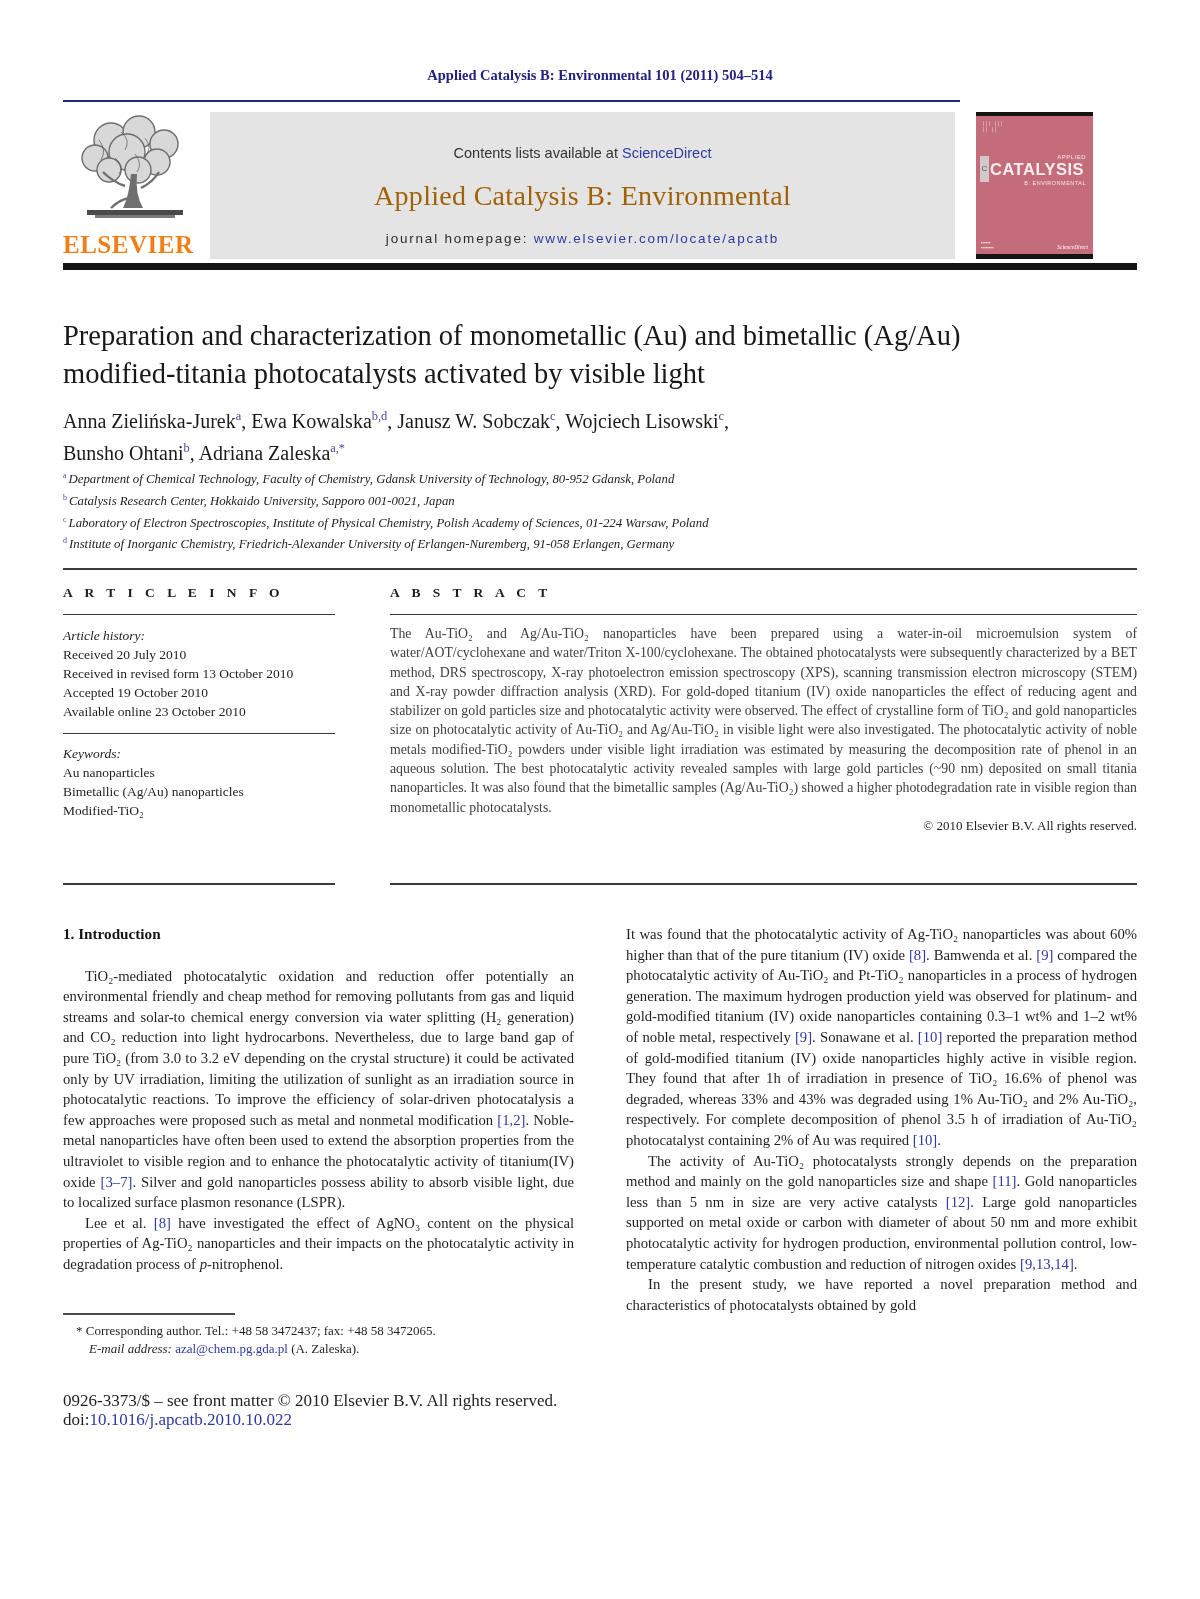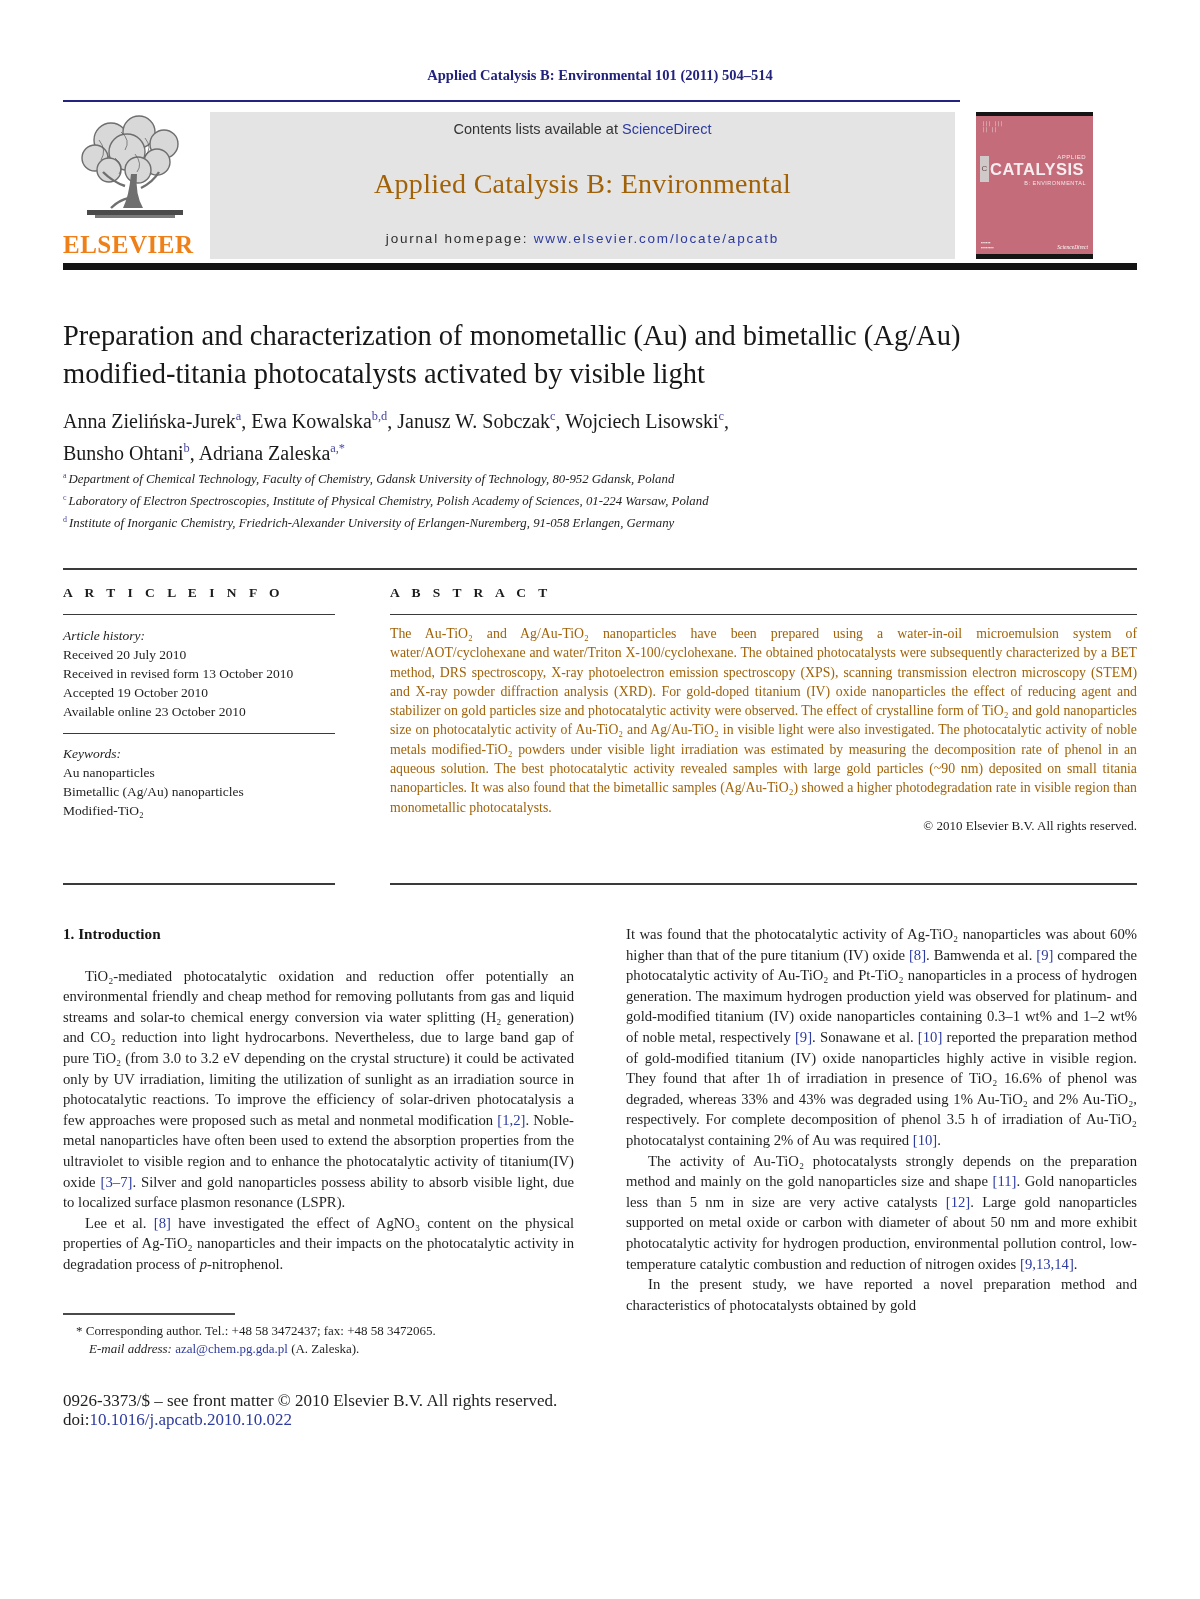--- a/index.html
+++ b/index.html
@@ -15,21 +15,21 @@
   .banner { position:absolute; top:112px; left:63px; width:1074px; height:147px; display:flex; }
   .logo-block { width:145px; height:147px; position:relative; }
   .logo-block svg { position:absolute; top:2px; left:2px; }
   .elsevier-text { position:absolute; bottom:0; left:0; width:145px; text-align:left;
                    font-size:25px; font-weight:600; color:#ef8019; letter-spacing:0.5px;
                    font-family:"Liberation Serif","DejaVu Serif",serif; }
   .banner-gray { width:745px; height:147px; background:#e4e4e4; margin-left:2px;
                  display:flex; flex-direction:column; justify-content:space-between;
                  padding:9px 10px 13px 10px; }
   .contents-line { text-align:center; font-family:"Liberation Sans","DejaVu Sans",sans-serif;
-                   font-size:14.5px; color:#333; }
+                   font-size:14.5px; color:#333;margin-top:24px; }
   .journal-title { text-align:center; font-size:28px; color:#a16207; letter-spacing:0.3px; }
   .homepage-line { text-align:center; font-family:"Liberation Sans","DejaVu Sans",sans-serif;
                    font-size:13.5px; letter-spacing:1.8px; color:#2e2e2e; }
   .blue-link { color:#2d3a9e; text-decoration:none; cursor:pointer; }
 
   .cover { width:117px; height:147px; margin-left:21px; background:#c56c7a; position:relative;
            border-top:4px solid #151515; border-bottom:5px solid #151515; overflow:hidden; }
   .cover .barcode { position:absolute; top:4px; left:6px; font-size:5px; line-height:6px; color:#e9d8da;
                     font-family:"DejaVu Sans Mono",monospace; }
   .cover .applied { position:absolute; top:38px; right:7px; font-size:6px; color:#f3e6e8;
@@ -58,21 +58,21 @@
 
   
   .band-rule-top { position:absolute; top:568px; left:63px; width:1074px; height:2px; background:#3a3a3a; }
   .info-col { position:absolute; top:585px; left:63px; width:272px; }
   .abs-col  { position:absolute; top:585px; left:390px; width:747px; }
   .band-heading { font-size:13.5px; font-weight:700; letter-spacing:4.5px; color:#1c1c1c;
                   padding-bottom:13px; border-bottom:1.5px solid #3a3a3a; }
   .info-group { margin-top:11px; font-size:13.5px; line-height:19px; color:#1f1f1f; }
   .info-label { font-style:italic; }
   .info-sep { margin-top:12px; border-top:1.5px solid #3a3a3a; padding-top:10px; }
-  .abs-body { margin-top:9px; font-size:13.8px; line-height:19.3px; text-align:justify; color:#a16207; }
+  .abs-body { margin-top:9px; font-size:13.8px; line-height:19.3px; text-align:justify; color:#404040; }
   .abs-copyright { margin-top:1px; font-size:13px; text-align:right; color:#1c1c1c; }
   .band-rule-bot-l { position:absolute; top:883px; left:63px; width:272px; height:1.5px; background:#3a3a3a; }
   .band-rule-bot-r { position:absolute; top:883px; left:390px; width:747px; height:1.5px; background:#3a3a3a; }
 
   
   .col { position:absolute; top:924px; width:511px; font-size:14.7px; line-height:20.6px;
          text-align:justify; color:#1f1f1f; }
   .col-left { left:63px; }
   .col-right { left:626px; }
   .sec-heading { font-size:15.2px; font-weight:700; color:#161616; margin-bottom:21px; text-align:left; }
@@ -148,20 +148,21 @@
     <span>modified-titania photocatalysts activated by visible light</span>
   </h1>
 
   <div class="authors">
     <div>Anna Zielińska-Jurek<span class="sup">a</span>, Ewa Kowalska<span class="sup">b,d</span>, Janusz W. Sobczak<span class="sup">c</span>, Wojciech Lisowski<span class="sup">c</span>,</div>
     <div>Bunsho Ohtani<span class="sup">b</span>, Adriana Zaleska<span class="sup">a,*</span></div>
   </div>
 
   <div class="affils">
     <div><span class="sup">a</span>Department of Chemical Technology, Faculty of Chemistry, Gdansk University of Technology, 80-952 Gdansk, Poland</div>
+    <div><span class="sup">b</span>Catalysis Research Center, Hokkaido University, Sapporo 001-0021, Japan</div>
     <div><span class="sup">c</span>Laboratory of Electron Spectroscopies, Institute of Physical Chemistry, Polish Academy of Sciences, 01-224 Warsaw, Poland</div>
     <div><span class="sup">d</span>Institute of Inorganic Chemistry, Friedrich-Alexander University of Erlangen-Nuremberg, 91-058 Erlangen, Germany</div>
   </div>
 
   <div class="band-rule-top"></div>
 
   <div class="info-col">
     <div class="band-heading">A R T I C L E    I N F O</div>
     <div class="info-group">
       <div class="info-label">Article history:</div>

